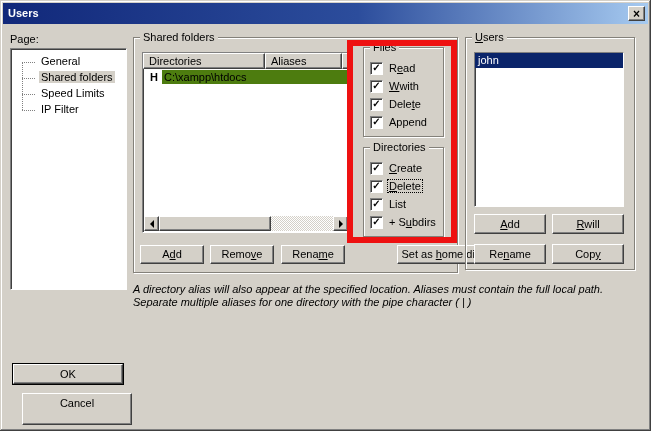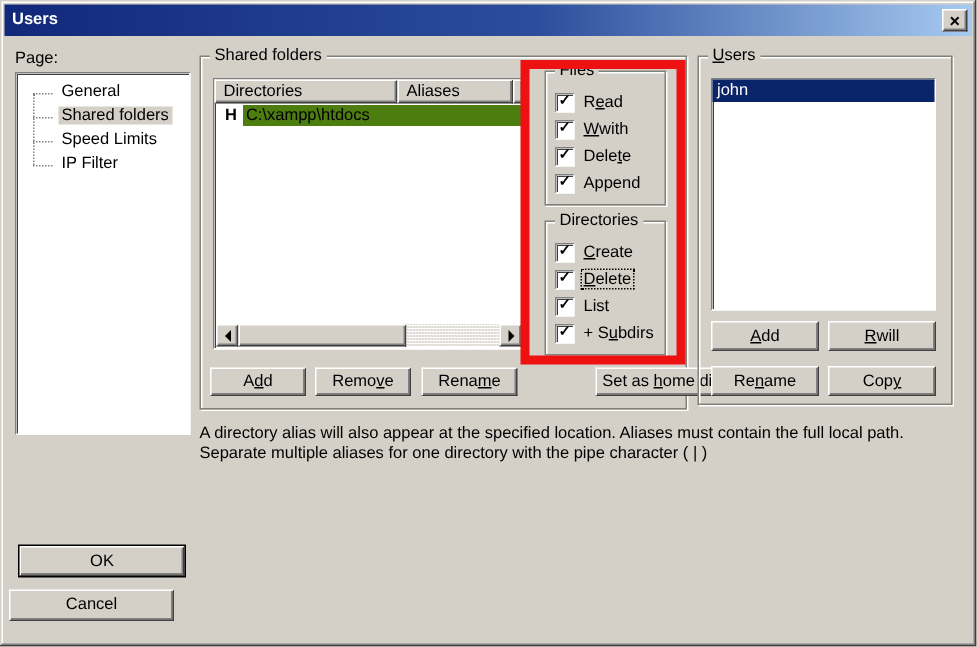--- a/index.html
+++ b/index.html
@@ -102,21 +102,21 @@
   }
   .check { font-size: 10px; font-weight: bold; line-height: 1; margin-top: -1px; }
   .cb-label { margin-left: 5px; padding: 0 1px; }
   .cb-label.focused { outline: 1px dotted #000; }
 
   
   .users-list { left: 474px; top: 52px; width: 150px; height: 155px; }
   .user-item { height: 15px; line-height: 15px; padding-left: 3px; background: #0a246a; color: #fff; }
 
   
-  .info { left: 133px; top: 283px; width: 505px; line-height: 13px; }
+  .info { left: 133px; top: 283px; width: 505px; line-height: 13px; font-style: italic; }
   .info p + p { margin-top: 6px; }
 
   
   .annotation-box {
     position: absolute; left: 347px; top: 40px; width: 110px; height: 203px;
     border: 6px solid #ee1111; z-index: 50; pointer-events: none;
   }
 </style>
 </head>
 <body>
@@ -262,17 +262,17 @@
     <span class="lbl"><span>Cop</span><span class="u">y</span><span></span></span>
   </div>
 
   <div class="abs info">
     <p>A directory alias will also appear at the specified location. Aliases must contain the full local path. Separate multiple aliases for one directory with the pipe character ( | )</p>
   </div>
 
   <div class="btn raised btn-default" style="left:13px; top:364px; width:110px; height:20px; line-height:18px;">
     <span class="lbl">OK</span>
   </div>
-  <div class="btn raised" style="left:6px; top:393px; width:110px; height:21px; line-height:18px;text-align:center;">
+  <div class="btn raised" style="left:22px; top:393px; width:110px; height:32px; line-height:18px;text-align:center;">
     <span class="lbl">Cancel</span>
   </div>
 
 </div>
 
 </body></html>

